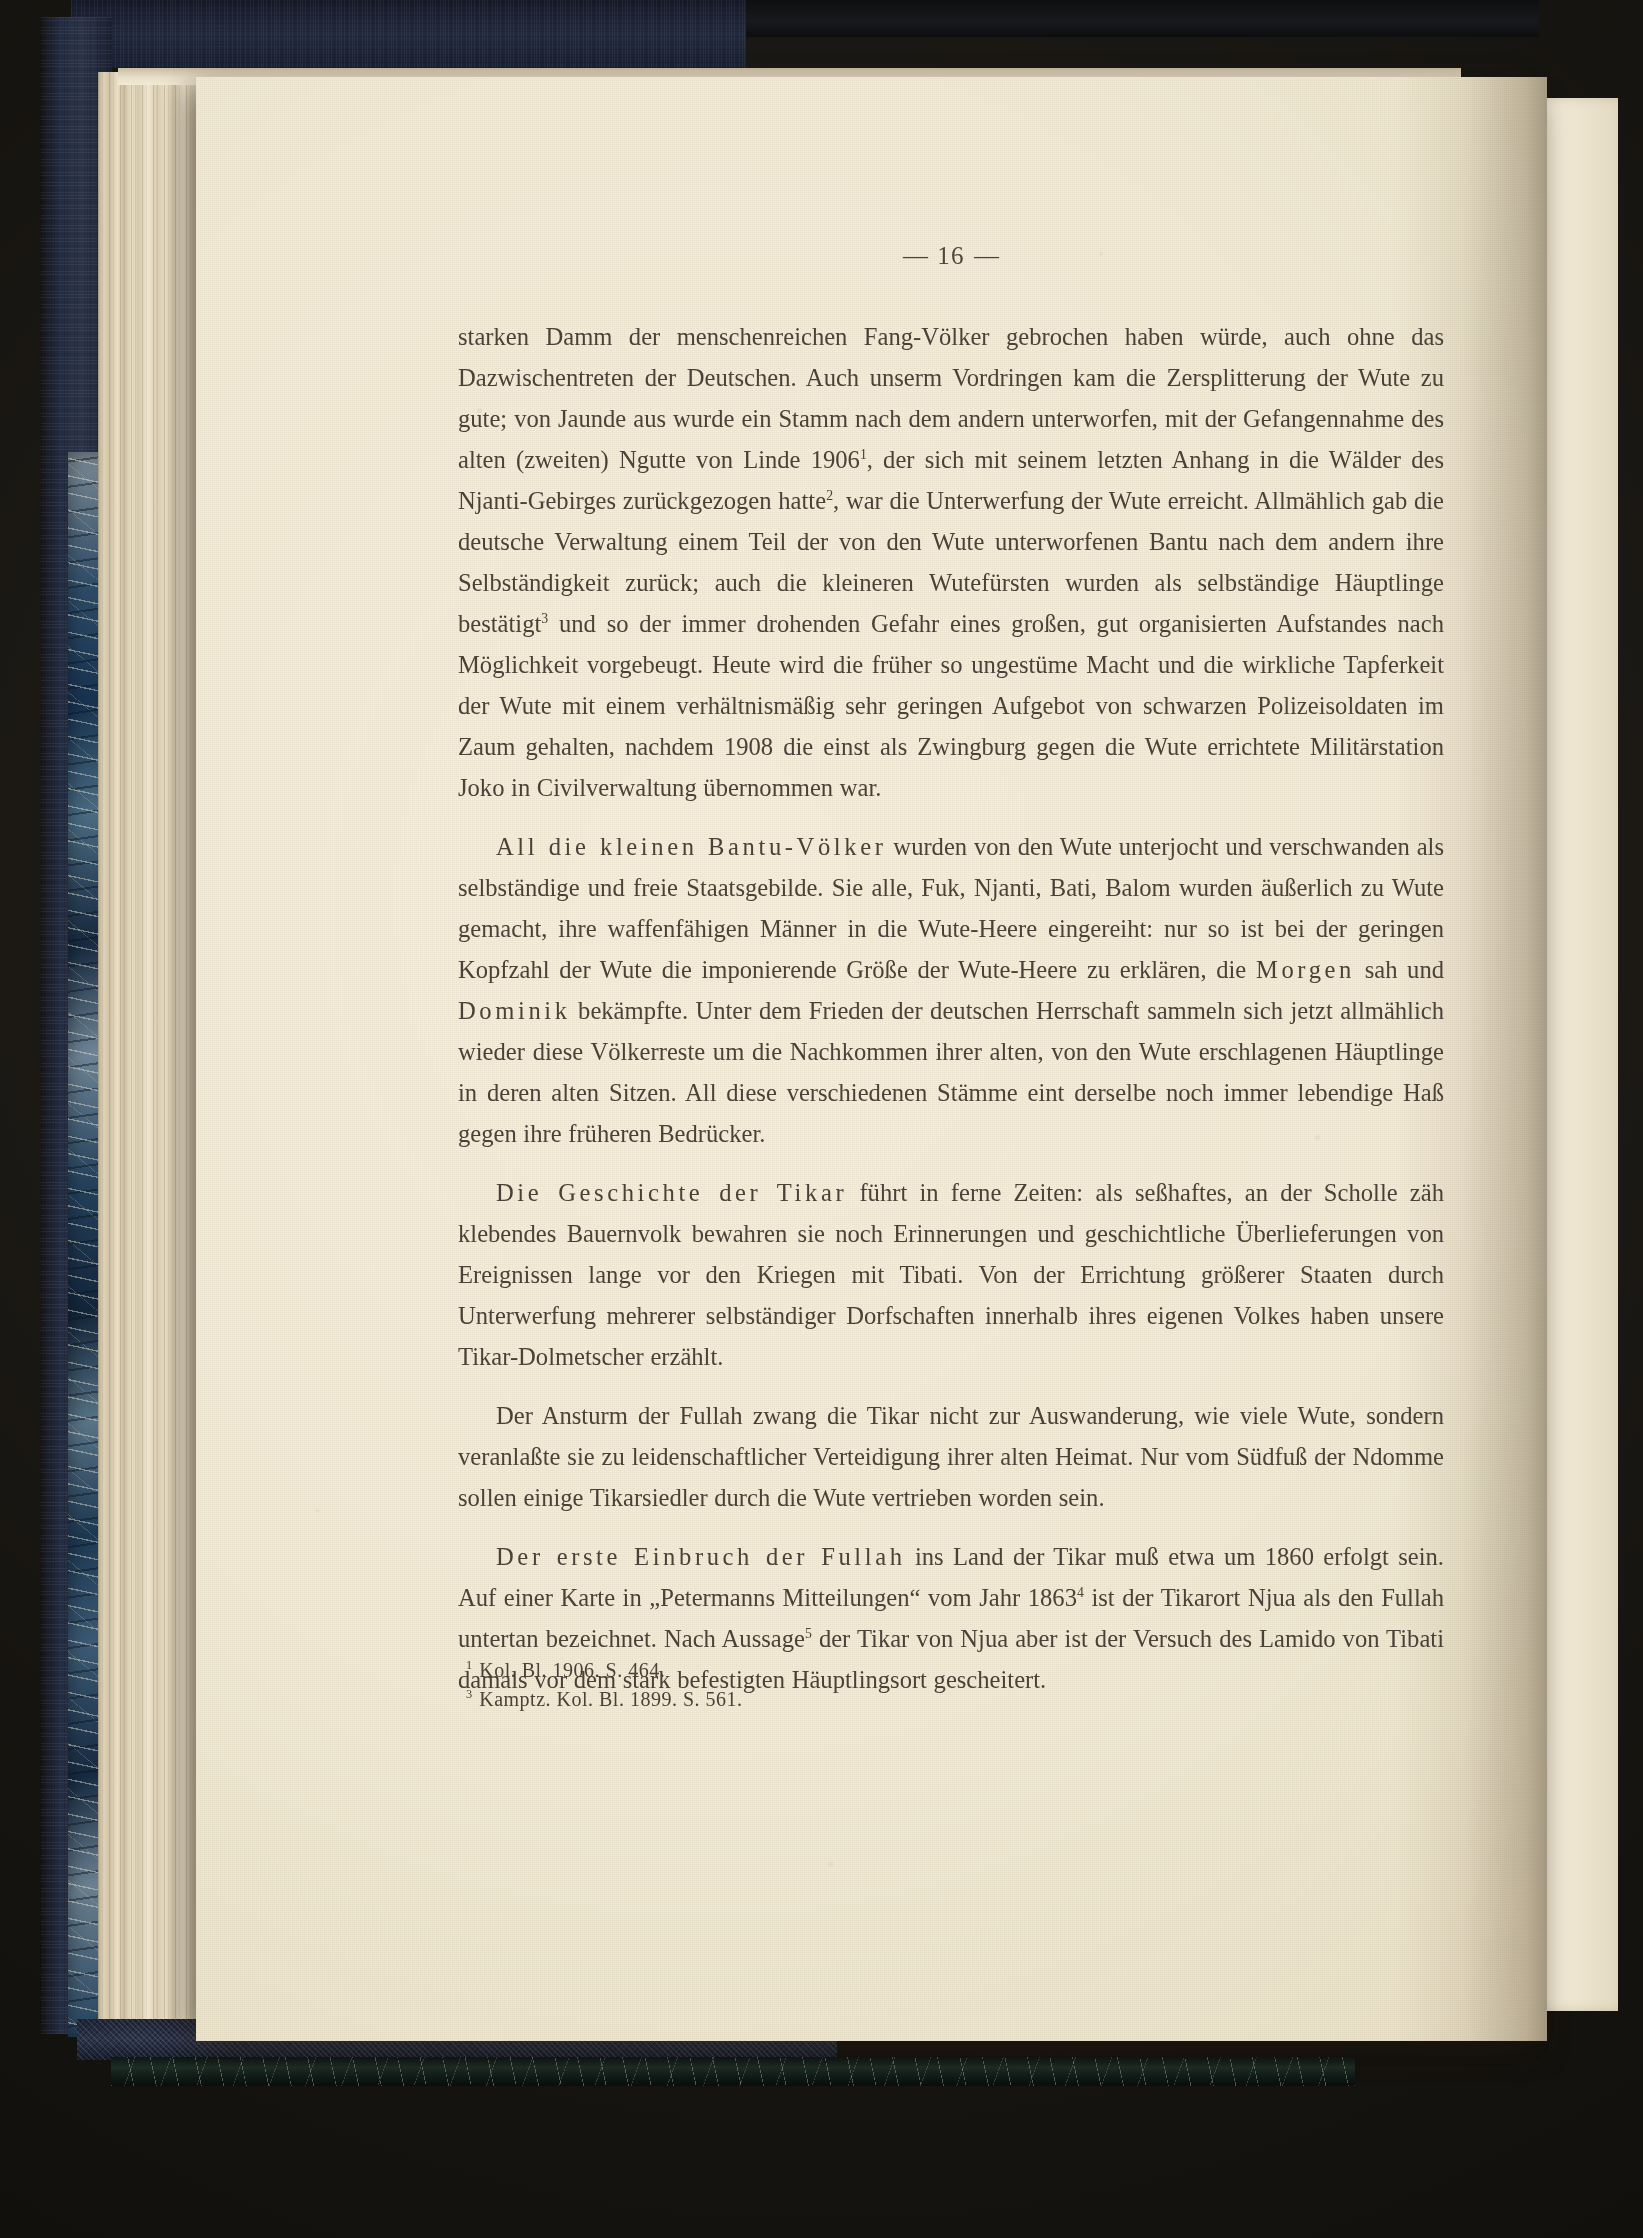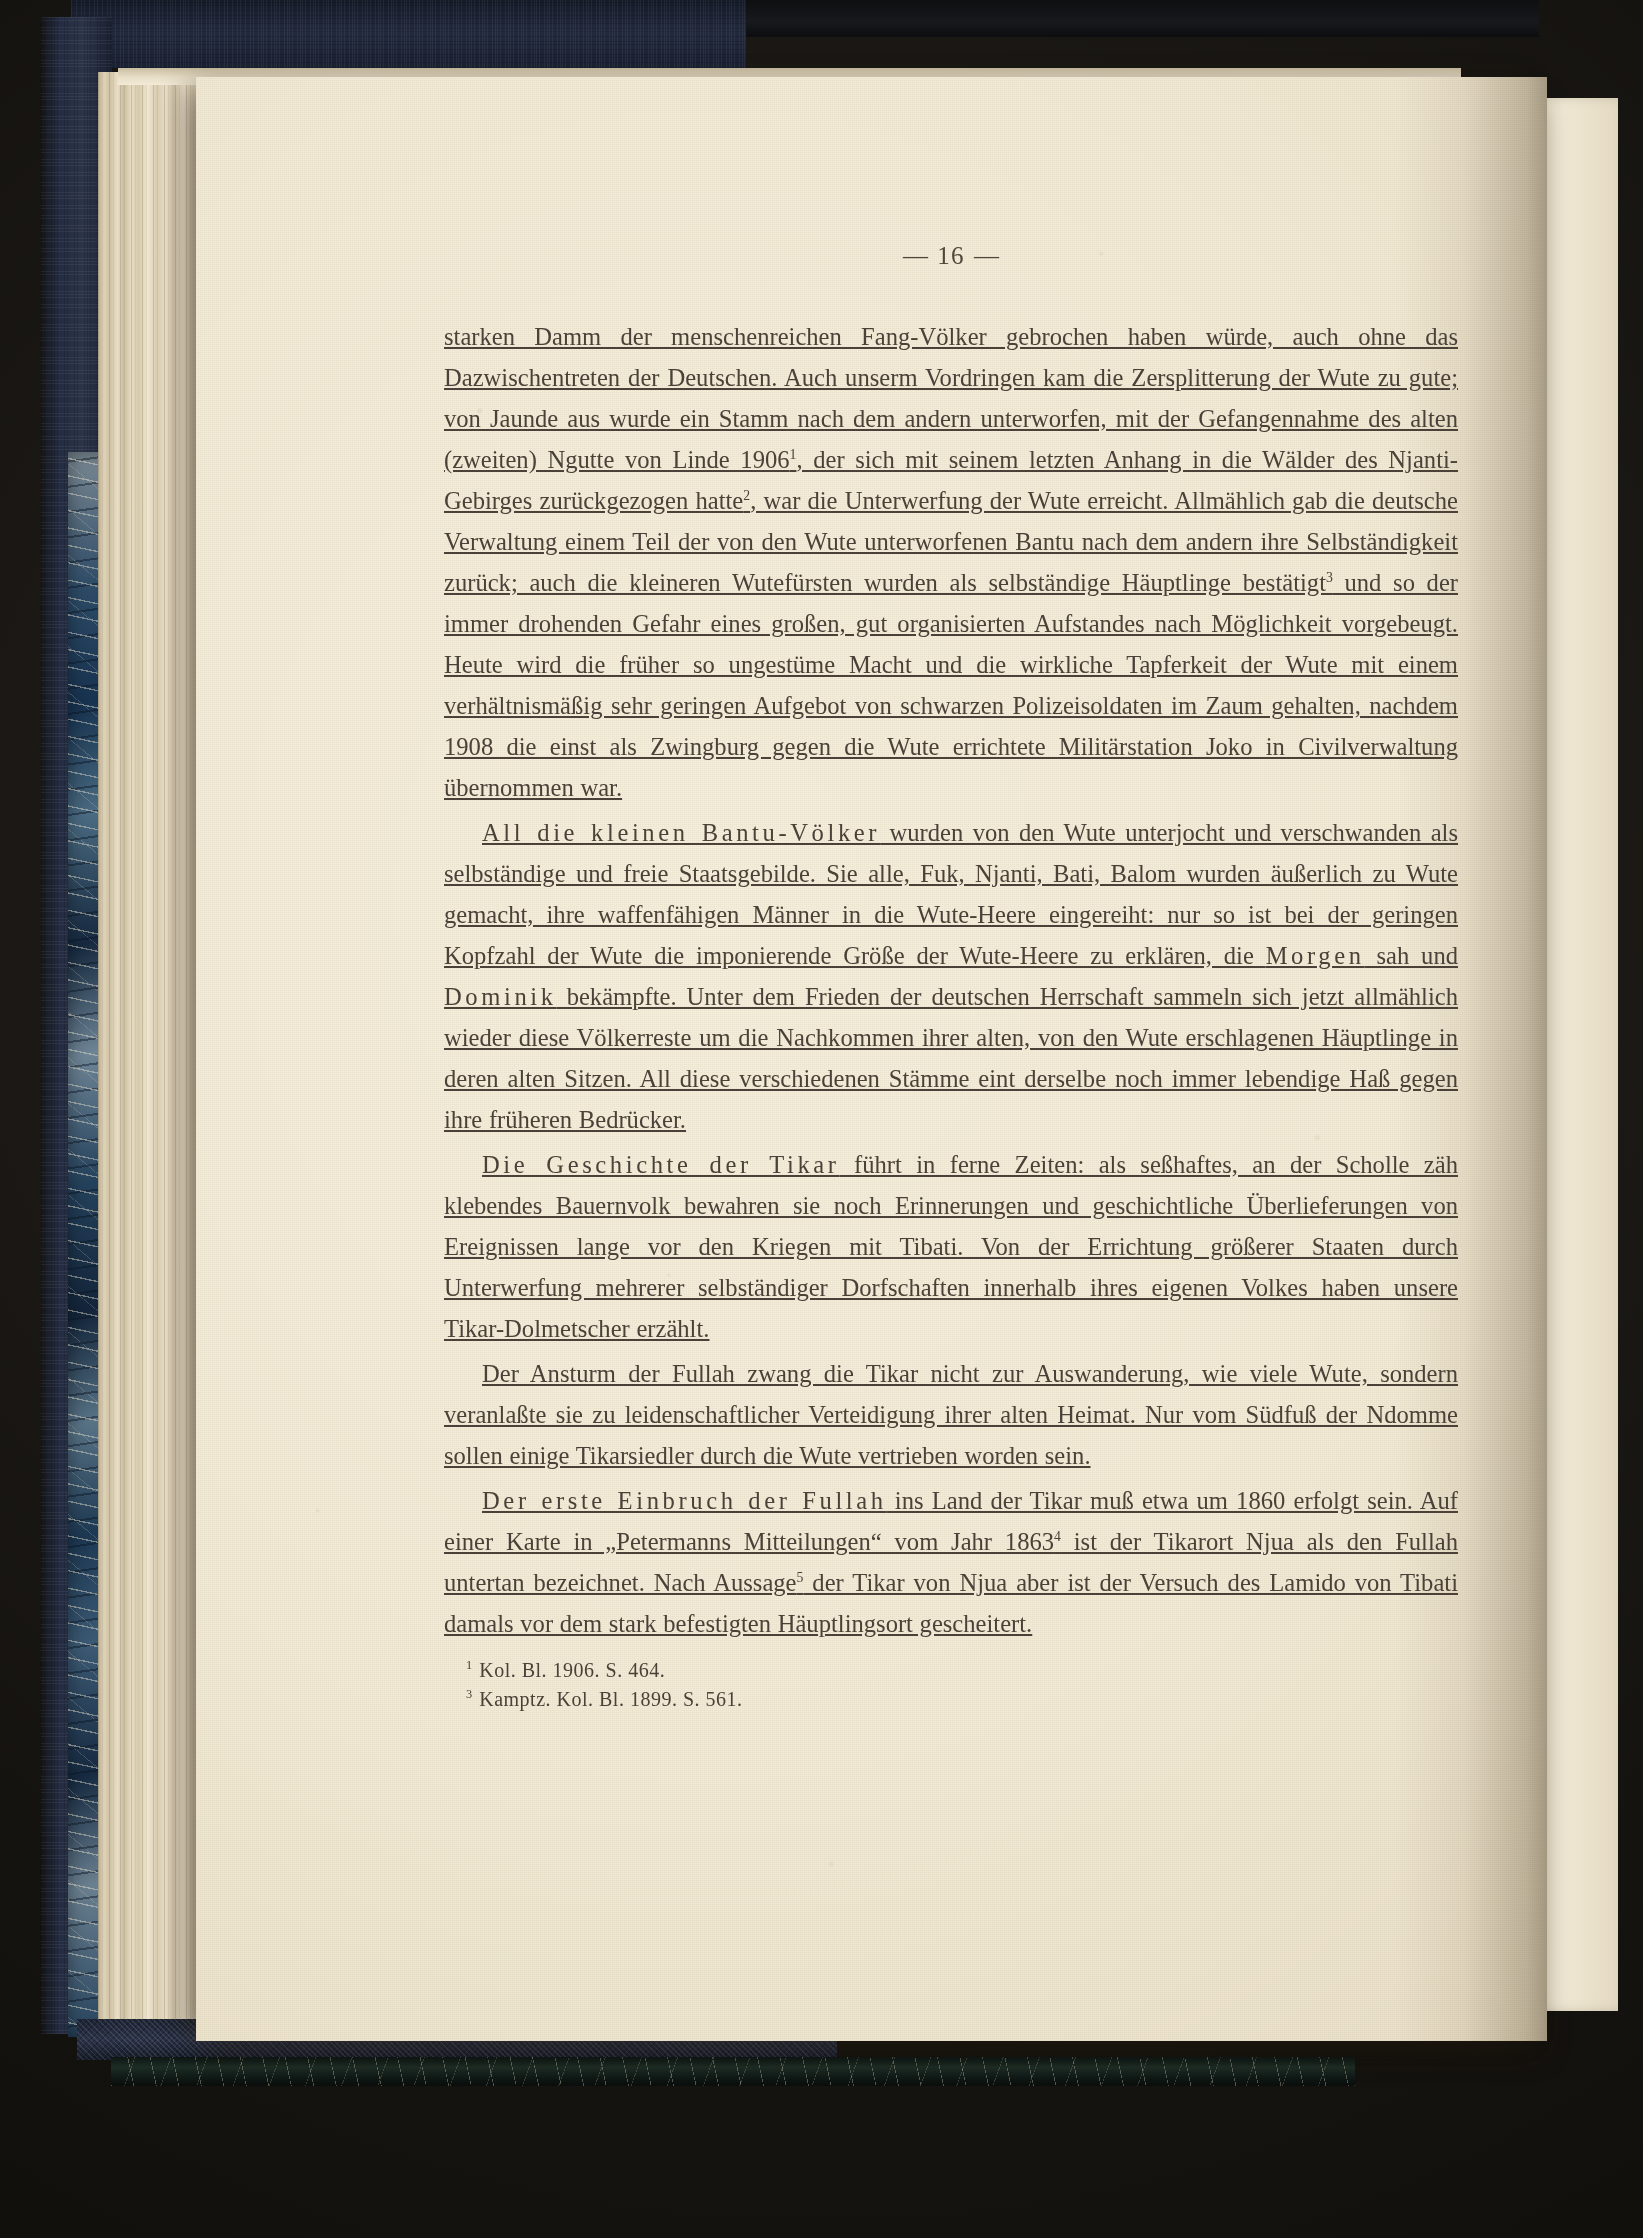--- a/index.html
+++ b/index.html
@@ -184,29 +184,28 @@
   .folio {
     text-align: center;
     font-size: 25px;
     letter-spacing: 1.3px;
     margin-bottom: 46px;
     color: #50463a;
   }
   .folio .rule { letter-spacing: 0; padding: 0 9.2px; }
 
   p.body {
-    margin: 4px;
+    margin: 18px;
     font-size: 24.6px;
     line-height: 41px;
     text-align: justify;
     text-align-last: left;
     color: #4b4138;
     text-indent: 0;
     word-spacing: .02em;
-    text-decoration: underline;
   }
   p.body + p.body { text-indent: 38px; }
 
   .sp { letter-spacing: 3.6px; }
   sup {
     font-size: .56em;
     vertical-align: super;
     line-height: 0;
   }
 

